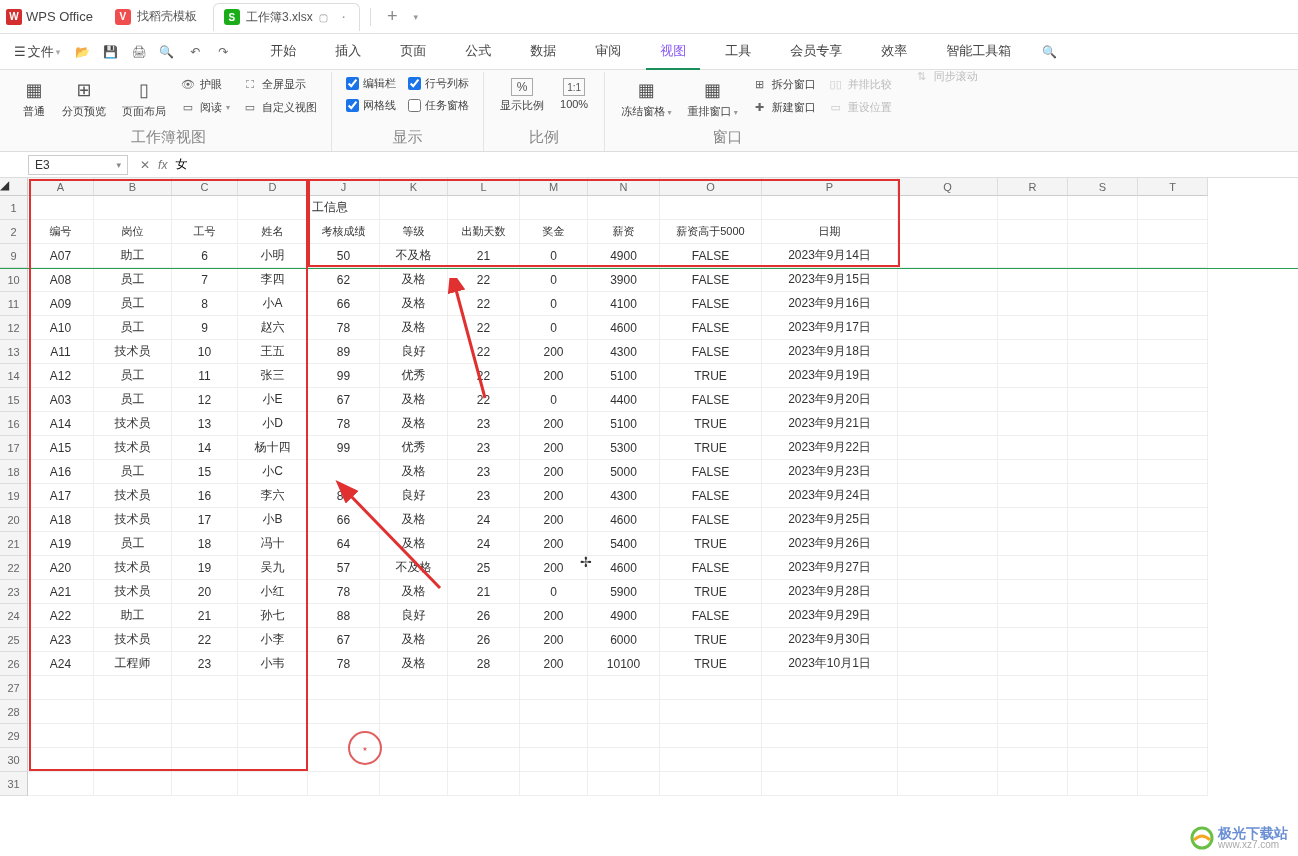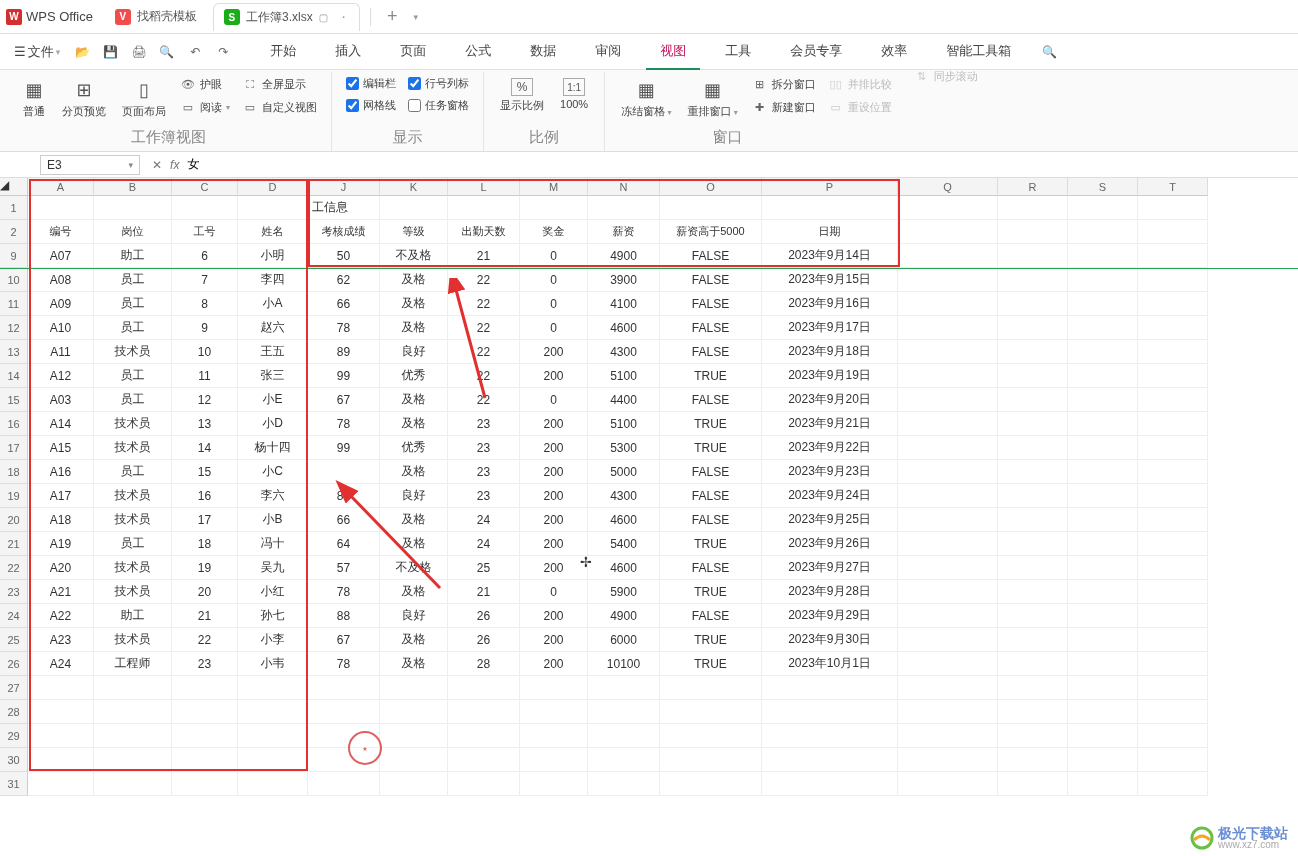--- a/index.html
+++ b/index.html
@@ -20,40 +20,40 @@
   .tab-add { font-size: 18px; color: #888; padding: 0 8px; cursor: pointer; }
   .tab-divider { width: 1px; height: 18px; background: #ddd; margin: 0 4px; }
   
   
   .menubar { display: flex; align-items: center; height: 36px; border-bottom: 1px solid #e0e0e0; padding: 0 6px; }
   .menu-left { display: flex; align-items: center; gap: 2px; margin-right: 20px; }
   .mbtn { width: 26px; height: 26px; display: inline-flex; align-items: center; justify-content: center; color: #666; border-radius: 3px; }
   .file-btn { padding: 4px 8px; font-size: 13px; color: #444; display: flex; align-items: center; gap: 2px; }
   .menu-tabs { display: flex; gap: 11px; }
   .menu-tab { padding: 8px 14px; font-size: 13px; color: #444; cursor: pointer; }
-  .menu-tab.active { color: #be185d; border-bottom: 2px solid #1a8f5b; font-weight: 500; }
+  .menu-tab.active { color: #8b5cf6; border-bottom: 2px solid #1a8f5b; font-weight: 500; }
   .menu-search { margin-left: 12px; display:flex; align-items:center; }
   
   
   .ribbon { display: flex; height: 82px; border-bottom: 1px solid #ddd; background: #fafafa; padding: 2px 6px 0; }
   .rgroup { display: flex; flex-direction: column; align-items: center; padding: 2px 10px; border-right: 1px solid #e4e4e4; }
   .rgroup-content { display: flex; align-items: flex-start; gap: 4px; flex: 1; }
   .rgroup-label { font-size: 15px; color: #888; padding: 2px 0; }
   .rbtn-big { display: flex; flex-direction: column; align-items: center; gap: 2px; padding: 4px 6px; cursor: pointer; }
   .rbtn-big .ricon { width: 24px; height: 24px; display: inline-flex; align-items: center; justify-content: center; font-size: 18px; color: #555; }
   .rbtn-big span { font-size: 11px; color: #444; white-space: nowrap; }
   .rcol { display: flex; flex-direction: column; gap: 3px; justify-content: center; }
   .rbtn-small { display: flex; align-items: center; gap: 4px; padding: 2px 4px; font-size: 11px; color: #444; cursor: pointer; white-space: nowrap; }
   .rbtn-small .ricon-sm { width: 16px; height: 16px; display: inline-flex; align-items: center; justify-content: center; color: #666; }
   .rbtn-small.disabled { color: #bbb; }
   .rbtn-small.disabled .ricon-sm { color: #ccc; }
   input[type=checkbox] { accent-color: #1a73e8; width: 13px; height: 13px; }
   
   
-  .formula-row { display: flex; align-items: center; height: 26px; border-bottom: 1px solid #ddd; padding-left: 40px; position: relative; }
+  .formula-row { display: flex; align-items: center; height: 26px; border-bottom: 1px solid #ddd; padding-left: 28px; position: relative; }
   .namebox { width: 100px; border: 1px solid #ccc; height: 20px; padding: 0 6px; font-size: 12px; display: flex; align-items: center; justify-content: space-between; background: #fff; }
   .namebox-arrow { color: #888; font-size: 9px; }
   .fbar-btns { display: flex; margin-left: 12px; gap: 8px; color: #777; }
   .fbar-input { margin-left: 8px; height: 20px; border: none; outline: none; flex: 1; font-size: 12px; }
   
   
   .sheet-area { position: relative; }
   .sheet { display: flex; }
   .rowheaders { display: flex; flex-direction: column; }
   .corner { width: 28px; height: 18px; background: #f4f4f4; border: 1px solid #ccc; border-top: none; border-left: none; }

